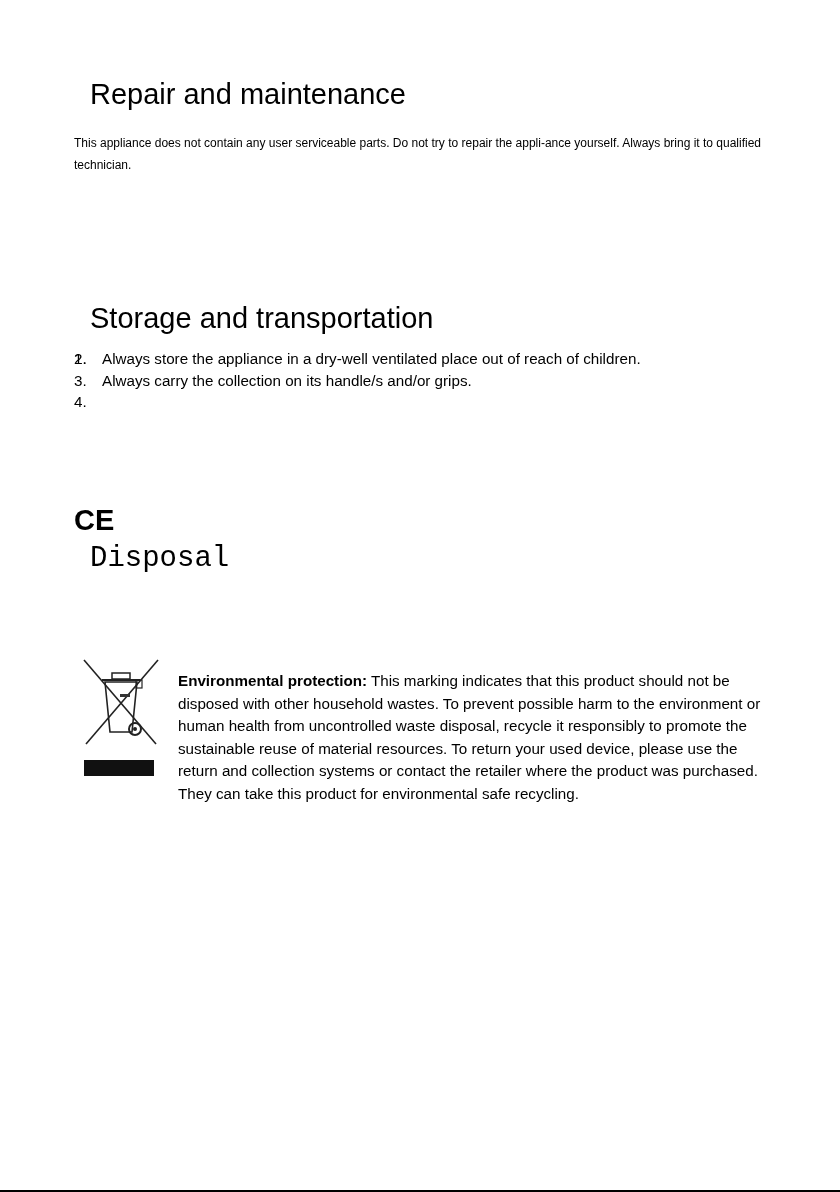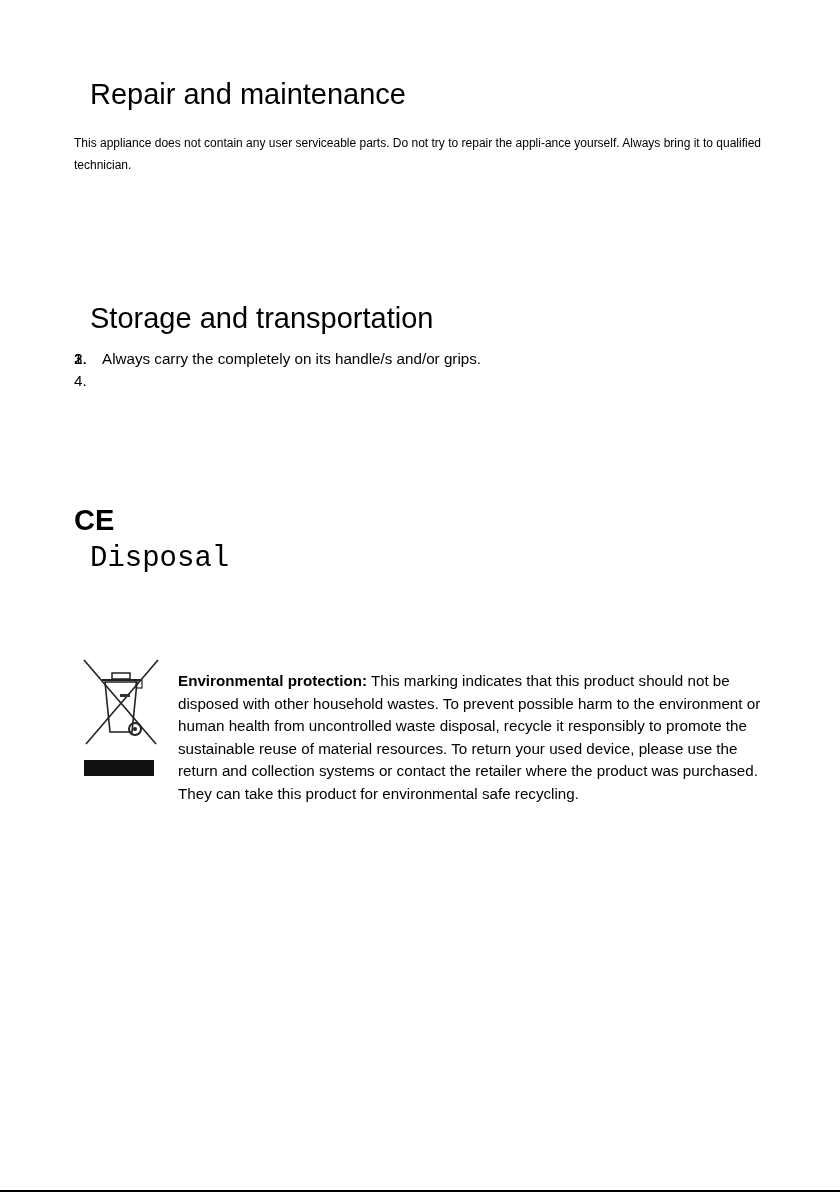--- a/index.html
+++ b/index.html
@@ -25,22 +25,22 @@
 <h1 class="h1" style="top:62px;">Repair and maintenance</h1>
 
 <div class="para" style="top:132px; width:690px;">
   <p>This appliance does not contain any user serviceable parts. Do not try to repair the appli-ance yourself. Always bring it to qualified technician.</p>
 </div>
 
 <h1 class="h1" style="top:286px;">Storage and transportation</h1>
 
 <ol class="list">
   <li><span class="num">1.</span></li>
-  <li><span class="num">2.</span></li>
-  <li><span class="num">3.</span><span>Always carry the completely on its handle/s and/or grips.</span></li>
+  <li><span class="num">2.</span><span>Always store the appliance in a dry-well ventilated place out of reach of children.</span></li>
+  <li><span class="num">3.</span><span>Always carry the collection on its handle/s and/or grips.</span></li>
   <li><span class="num">4.</span></li>
 </ol>
 
 <div class="ce">CE</div>
 <h1 class="h1" style="top:526px;font-family:Liberation Mono, monospace;">Disposal</h1>
 
 <div class="weee">
   <svg width="82" height="124" viewBox="0 0 82 124">
     <line x1="4" y1="6" x2="76" y2="90" stroke="#222" stroke-width="1.6"></line>
     <line x1="78" y1="6" x2="6" y2="90" stroke="#222" stroke-width="1.6"></line>

